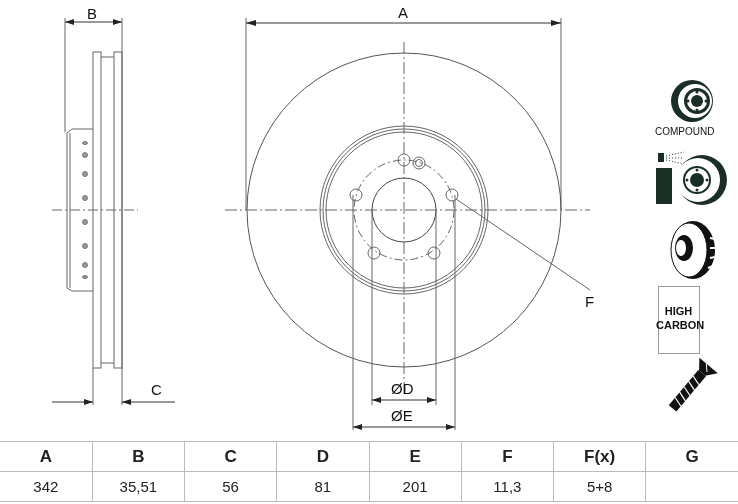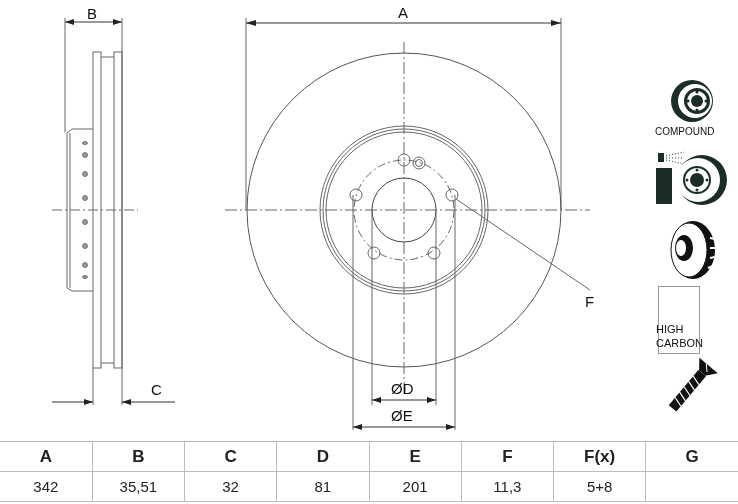--- a/index.html
+++ b/index.html
@@ -6,21 +6,21 @@
   body { width:738px; height:504px; position:relative; overflow:hidden; font-family:"Liberation Sans", sans-serif; }
   #drawing { position:absolute; left:0; top:0; width:738px; height:440px; }
   .lbl { font-family:"Liberation Sans", sans-serif; fill:#111; }
   #specs { position:absolute; left:0; top:441px; width:738px; border-collapse:collapse; table-layout:fixed; }
   #specs td { border:1px solid #bbb; text-align:center; color:#222; height:29px; padding:0; }
   #specs tr.head td { font-weight:bold; font-size:17px; }
   #specs tr.vals td { font-size:15px;margin-top:27px; }
   #specs td:first-child { border-left:none; }
   #specs td:last-child { border-right:none; }
   .badge-box { position:absolute; left:658px; top:286px; width:40px; height:66px; border:1px solid #999; }
-  .hc { position:absolute; left:656px; top:304px; width:45px; text-align:left; font-weight:normal; font-size:11px; line-height:14px; color:#111;margin-top:18px; }
+  .hc { position:absolute; left:656px; top:304px; width:45px; text-align:center; font-weight:bold; font-size:11px; line-height:14px; color:#111; }
   .compound { position:absolute; left:655px; top:126px; width:70px; font-weight:normal; font-size:10px; color:#111; }
 </style>
 </head>
 <body>
 
 <svg id="drawing" viewBox="0 0 738 440" xmlns="http://www.w3.org/2000/svg">
 
   <g stroke="#666" fill="none" stroke-width="1">
 
     <line x1="65" y1="22" x2="122" y2="22" stroke="#333"></line>
@@ -179,21 +179,21 @@
     <td>C</td>
     <td>D</td>
     <td>E</td>
     <td>F</td>
     <td>F(x)</td>
     <td>G</td>
   </tr>
   <tr class="vals">
     <td>342</td>
     <td>35,51</td>
-    <td>32</td>
+    <td>56</td>
     <td>81</td>
     <td>201</td>
     <td>11,3</td>
     <td>5+8</td>
     <td></td>
   </tr>
 </tbody>
   </table>
 
 </body></html>

